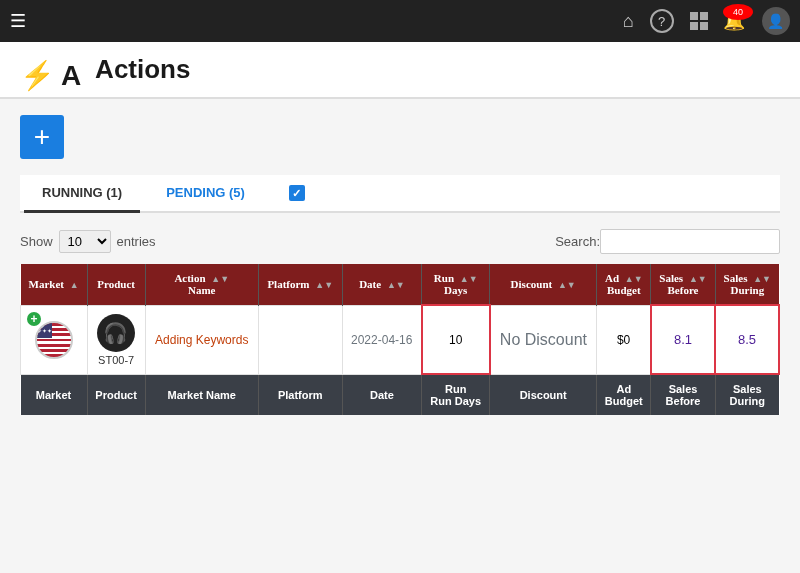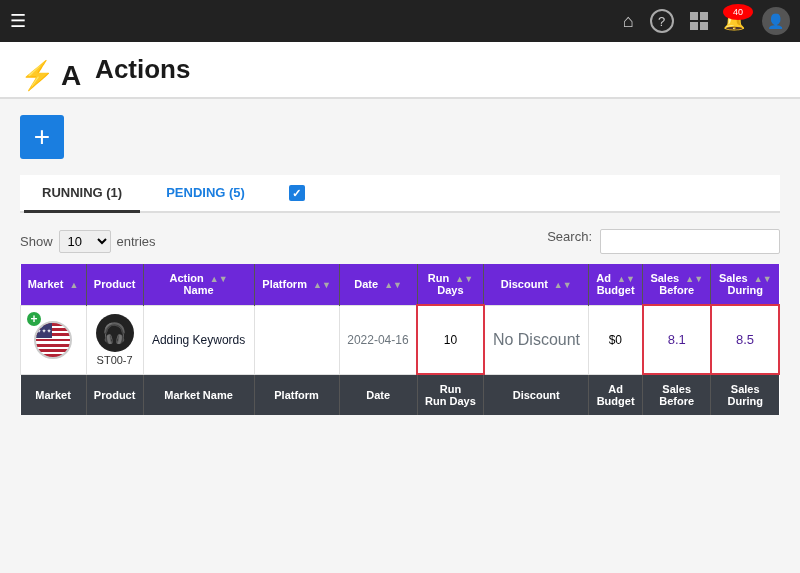--- a/index.html
+++ b/index.html
@@ -129,39 +129,40 @@
       align-items: center;
       margin-bottom: 10px;
     }
     .show-entries { display: flex; align-items: center; gap: 6px; color: #555; }
     .entries-select {
       border: 1px solid #ccc;
       padding: 2px 4px;
       font-size: 13px;
       border-radius: 2px;
     }
-    .search-area { display: flex; gap: 8px; color: #555; }
+    .search-area { display: flex; align-items: center; color: #555; }
     .search-input {
       border: 1px solid #ccc;
       padding: 4px 8px;
       font-size: 13px;
       width: 180px;
       border-radius: 2px;
     }
 
     
     .data-table {
       width: 100%;
       border-collapse: collapse;
       background: white;
       font-size: 12px;
     }
     .data-table thead tr {
-      background: #6d28d9;
-      color: white;
+      background: #7f1d1d;
+      color: white;
+      font-family: Liberation Serif, serif;
     }
     .data-table thead th {
       padding: 8px 6px;
       text-align: center;
       font-weight: 600;
       font-size: 11px;
       white-space: nowrap;
       border-right: 1px solid #555;
     }
     .data-table thead th:last-child { border-right: none; }
@@ -207,21 +208,21 @@
       display: flex; align-items: center; justify-content: center;
     }
     .headphone-icon { font-size: 20px; color: white; }
 
     
     .highlight-box {
       border: 2px solid #dc3545 !important;
     }
 
     
-    .action-name-text { color: #0f172a; font-size: 12px; }
+    .action-name-text { color: #c2410c; font-size: 12px; }
     .date-text { color: #6c757d; font-size: 12px; }
     .discount-text { color: #6c757d; font-size: 16px; }
 
     
     .data-table tfoot tr {
       background: #3a3f47;
       color: white;
     }
     .data-table tfoot td {
       padding: 8px 6px;

